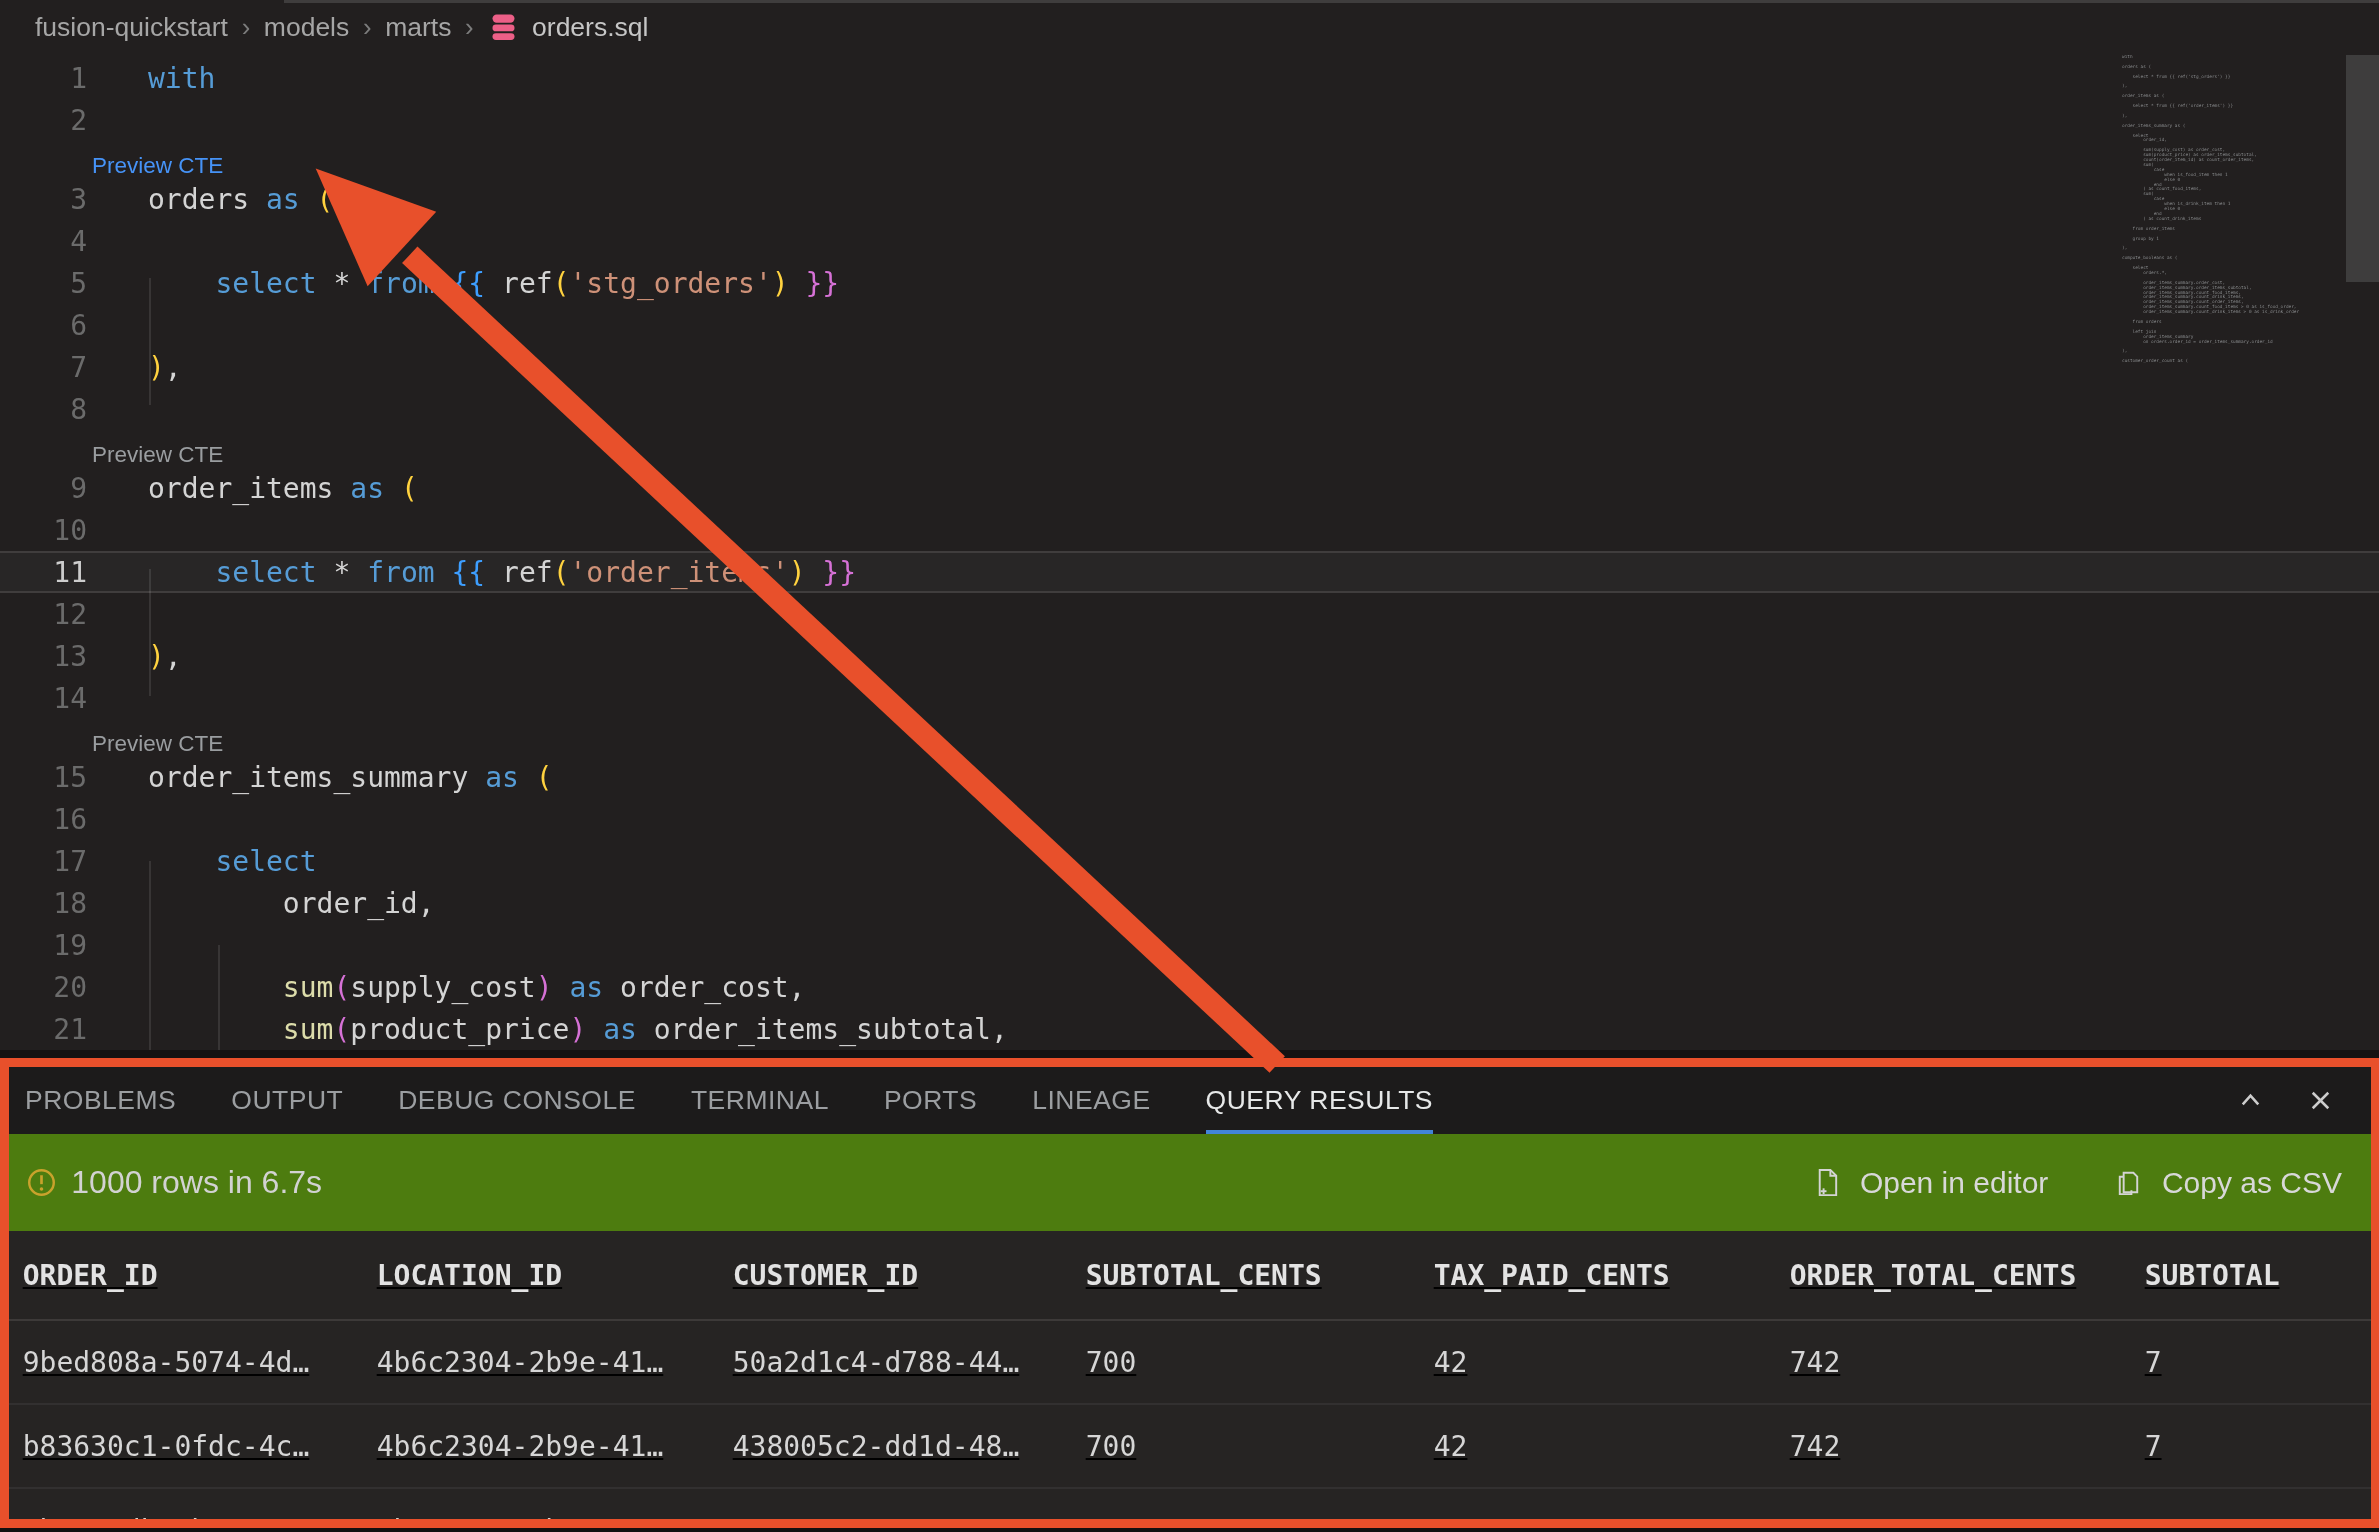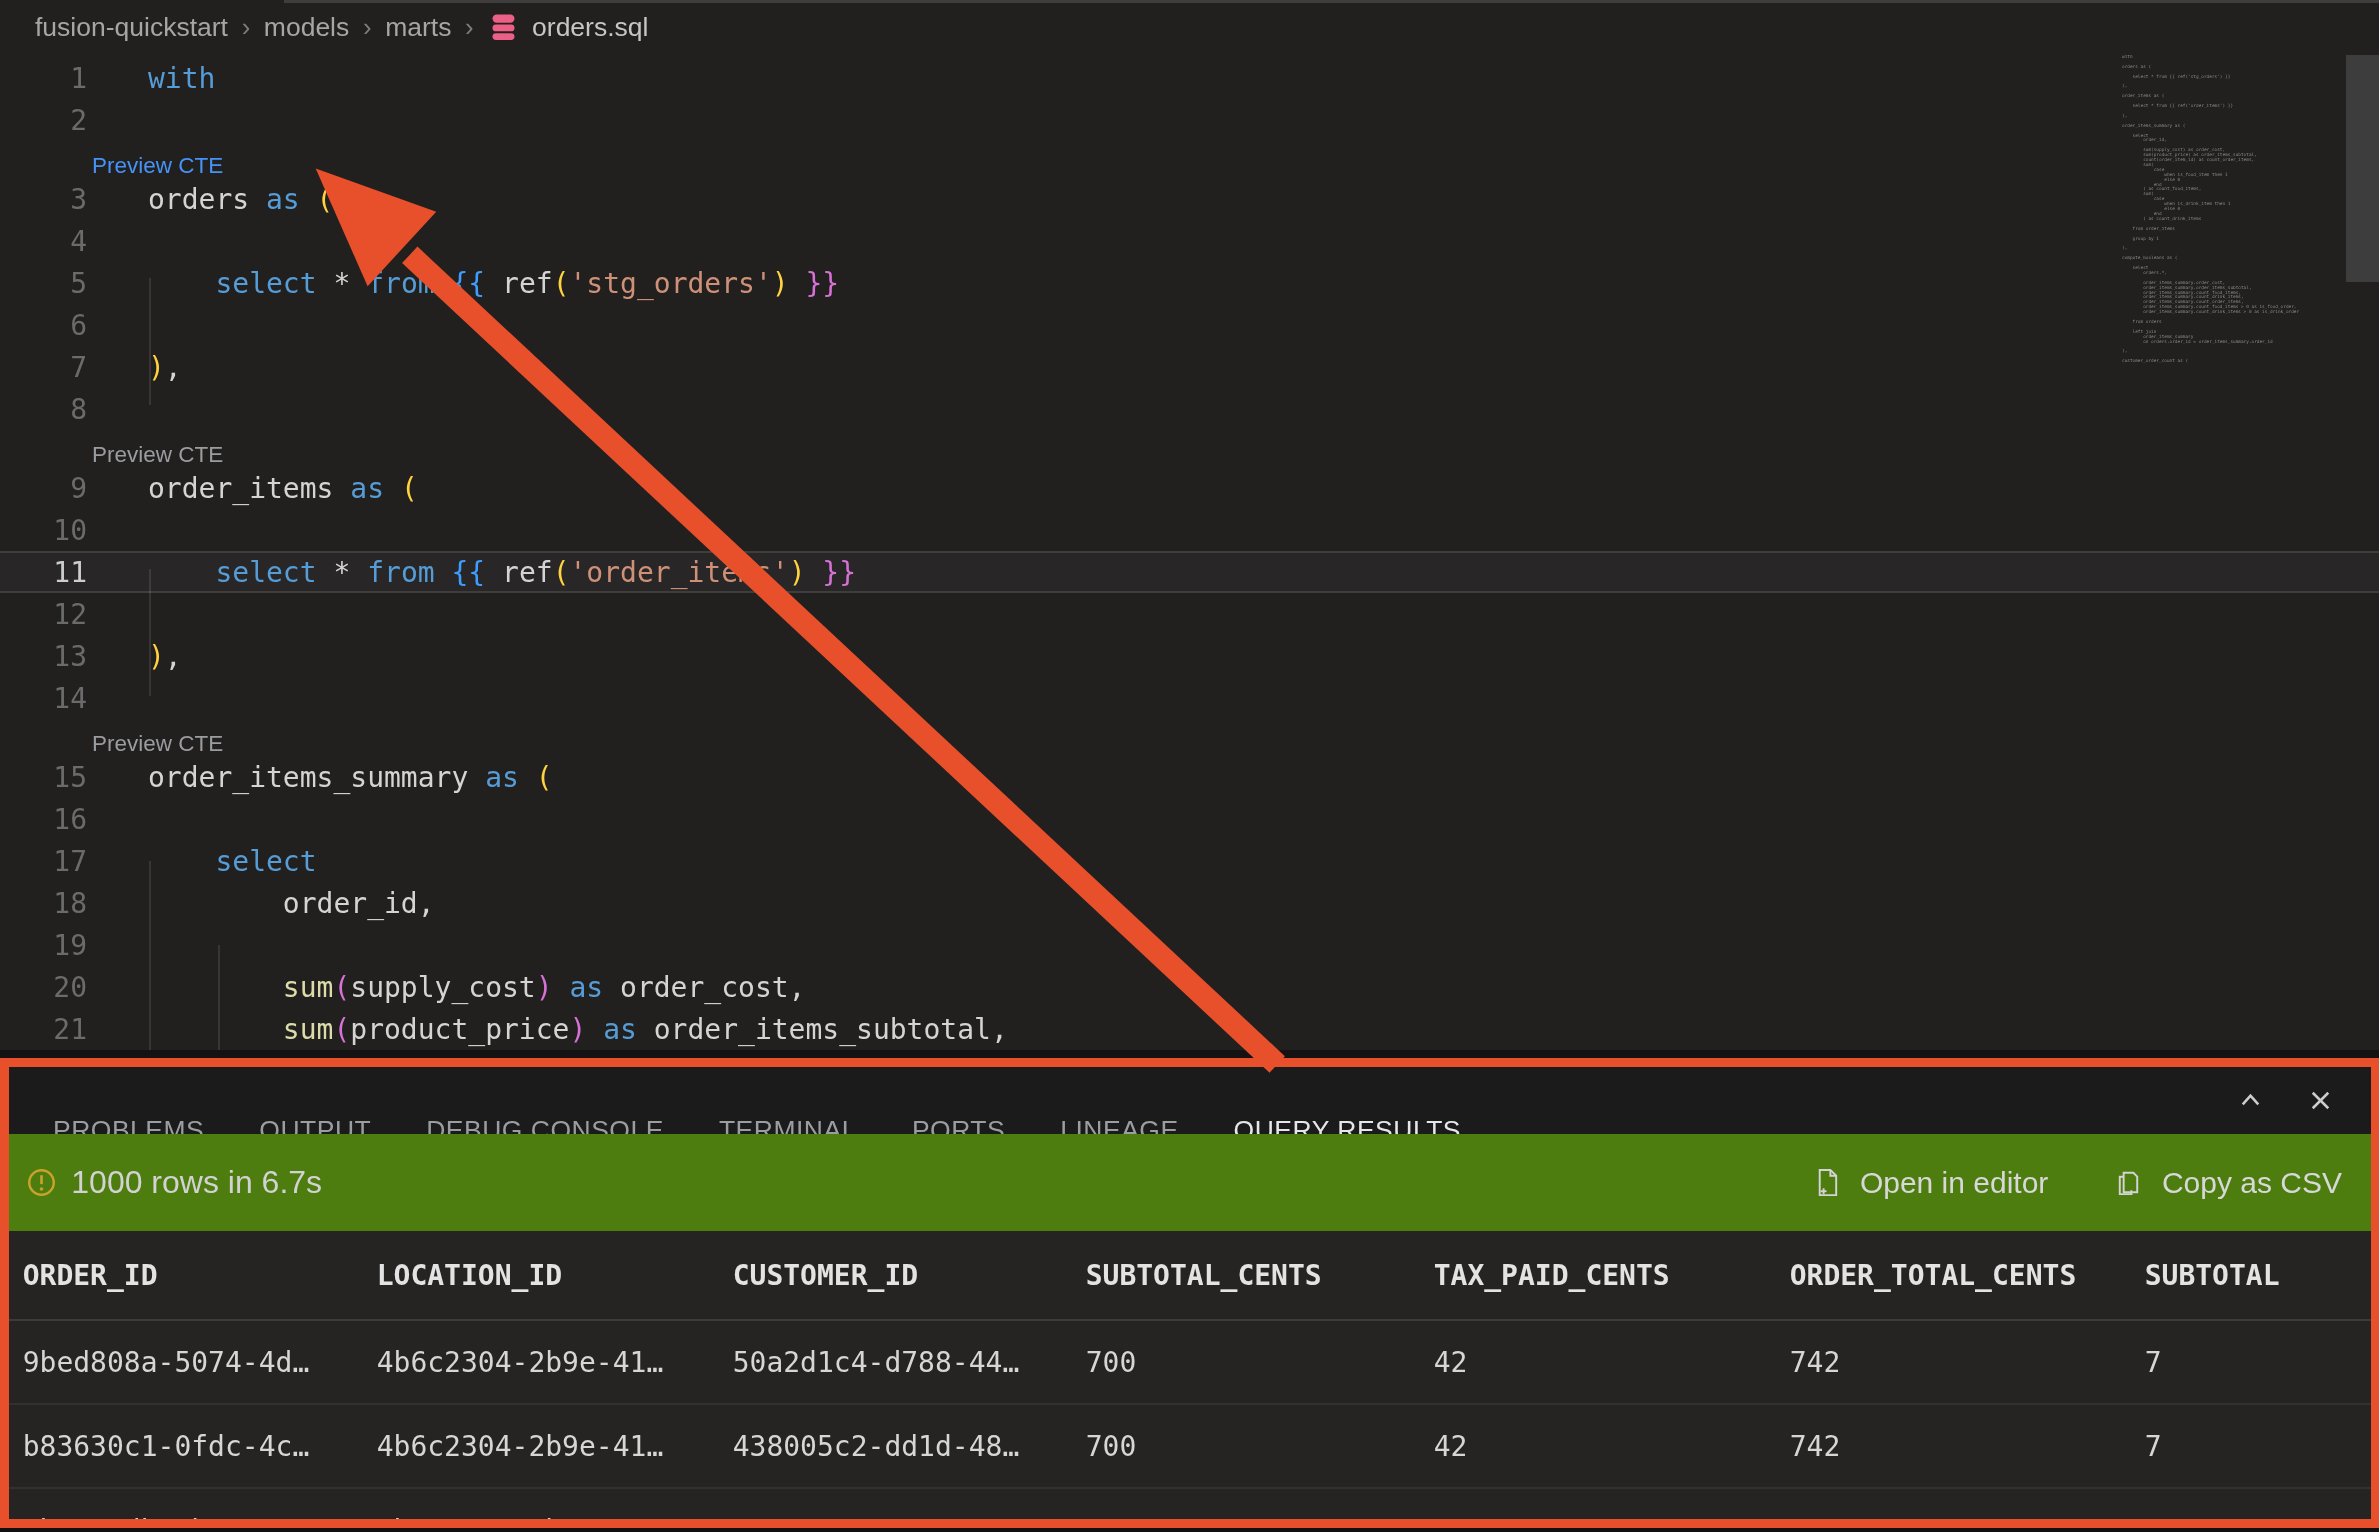--- a/index.html
+++ b/index.html
@@ -44,36 +44,36 @@
                opacity:.85;white-space:pre;}
   #scrollbar{position:absolute;left:2346px;top:0;width:33px;height:1058px;}
   #scroll-thumb{position:absolute;left:0;top:55px;width:33px;height:227px;background:#434343;opacity:.85;}
 
   
   #editor-panel-divider{position:absolute;left:0;top:1050px;right:0;height:7.8px;background:#141212;}
 
   
   #panel{position:absolute;left:0;top:1058px;width:2380px;height:470px;box-sizing:border-box;
          border:9.8px solid #e8502b;background:#1c1b1b;}
-  #tabs{display:flex;align-items:center;height:67px;padding-left:44px;gap:55px;margin-top:30px;}
+  #tabs{display:flex;align-items:center;height:67px;padding-left:16px;gap:55px;}
   .tab{height:67px;display:flex;align-items:center;box-sizing:border-box;padding-top:3.9px;
        font-size:26.5px;letter-spacing:0.5px;color:#9b9ea1;border-bottom:4.9px solid transparent;cursor:default;}
   .tab.active{color:#e6e8e8;border-bottom-color:#4285d8;}
   #win-icons{position:absolute;top:0;right:34px;height:67px;display:flex;gap:37px;align-items:center;}
   #win-icons svg{display:block;}
 
   #statusbar{position:absolute;left:0;top:67px;right:0;height:97px;background:#4d7c0f;
              display:flex;align-items:center;}
   #statusbar .warn{margin-left:17.6px;flex:none;display:flex;}
   #statusbar .stext{margin-left:15.7px;font-size:32px;color:#d2d2d2;}
   #actions{margin-left:auto;display:flex;gap:65px;margin-right:29px;}
   .action{display:flex;align-items:center;gap:17.6px;font-size:30px;color:#d8d8d8;cursor:default;}
   .action svg{display:block;}
 
-  #tablearea{position:absolute;left:0;top:164px;right:0;bottom:0;background:#262423;overflow:hidden;}
+  #tablearea{position:absolute;left:0;top:164px;right:0;bottom:0;background:#262423;overflow:hidden;text-decoration:underline;}
   .trow{display:grid;grid-template-columns:354px 356px 353px 348px 356px 355px 1fr;
         padding-left:13.7px;height:82px;align-items:center;border-bottom:2px solid #323030;
         font:400 28px "DejaVu Sans Mono",monospace;color:#d6d6d6;white-space:nowrap;}
   .trow.head{height:88px;font-weight:bold;color:#e3e3e3;border-bottom:2px solid #3d3a39;}
 
   #annotation-arrow{position:absolute;left:0;top:0;z-index:60;pointer-events:none;}
   #bottom-strip{position:absolute;left:0;top:1528px;right:0;height:4.9px;background:#121010;}
 </style>
 </head>
 <body>

